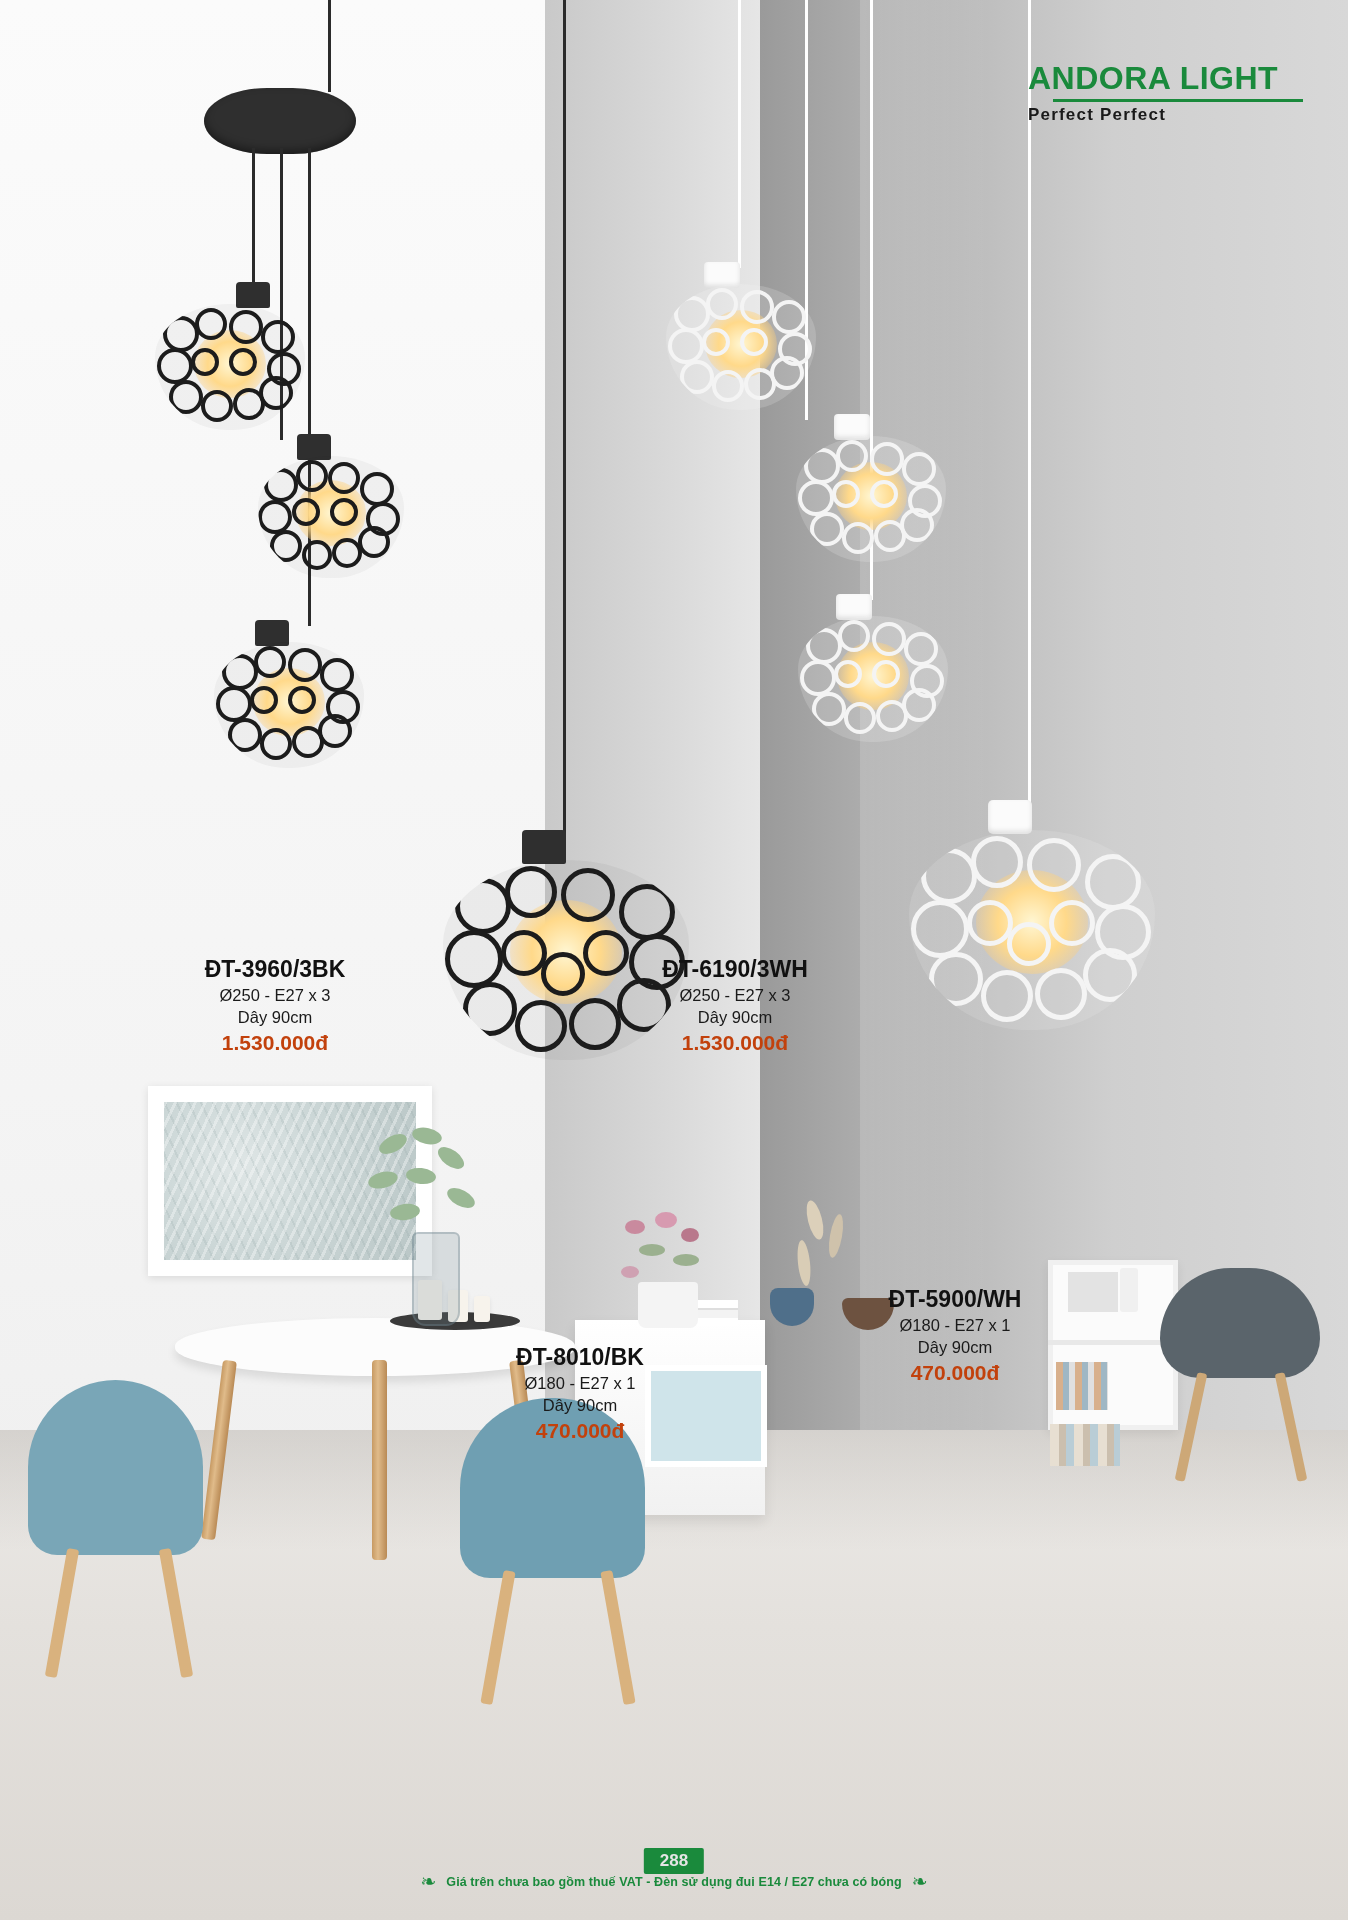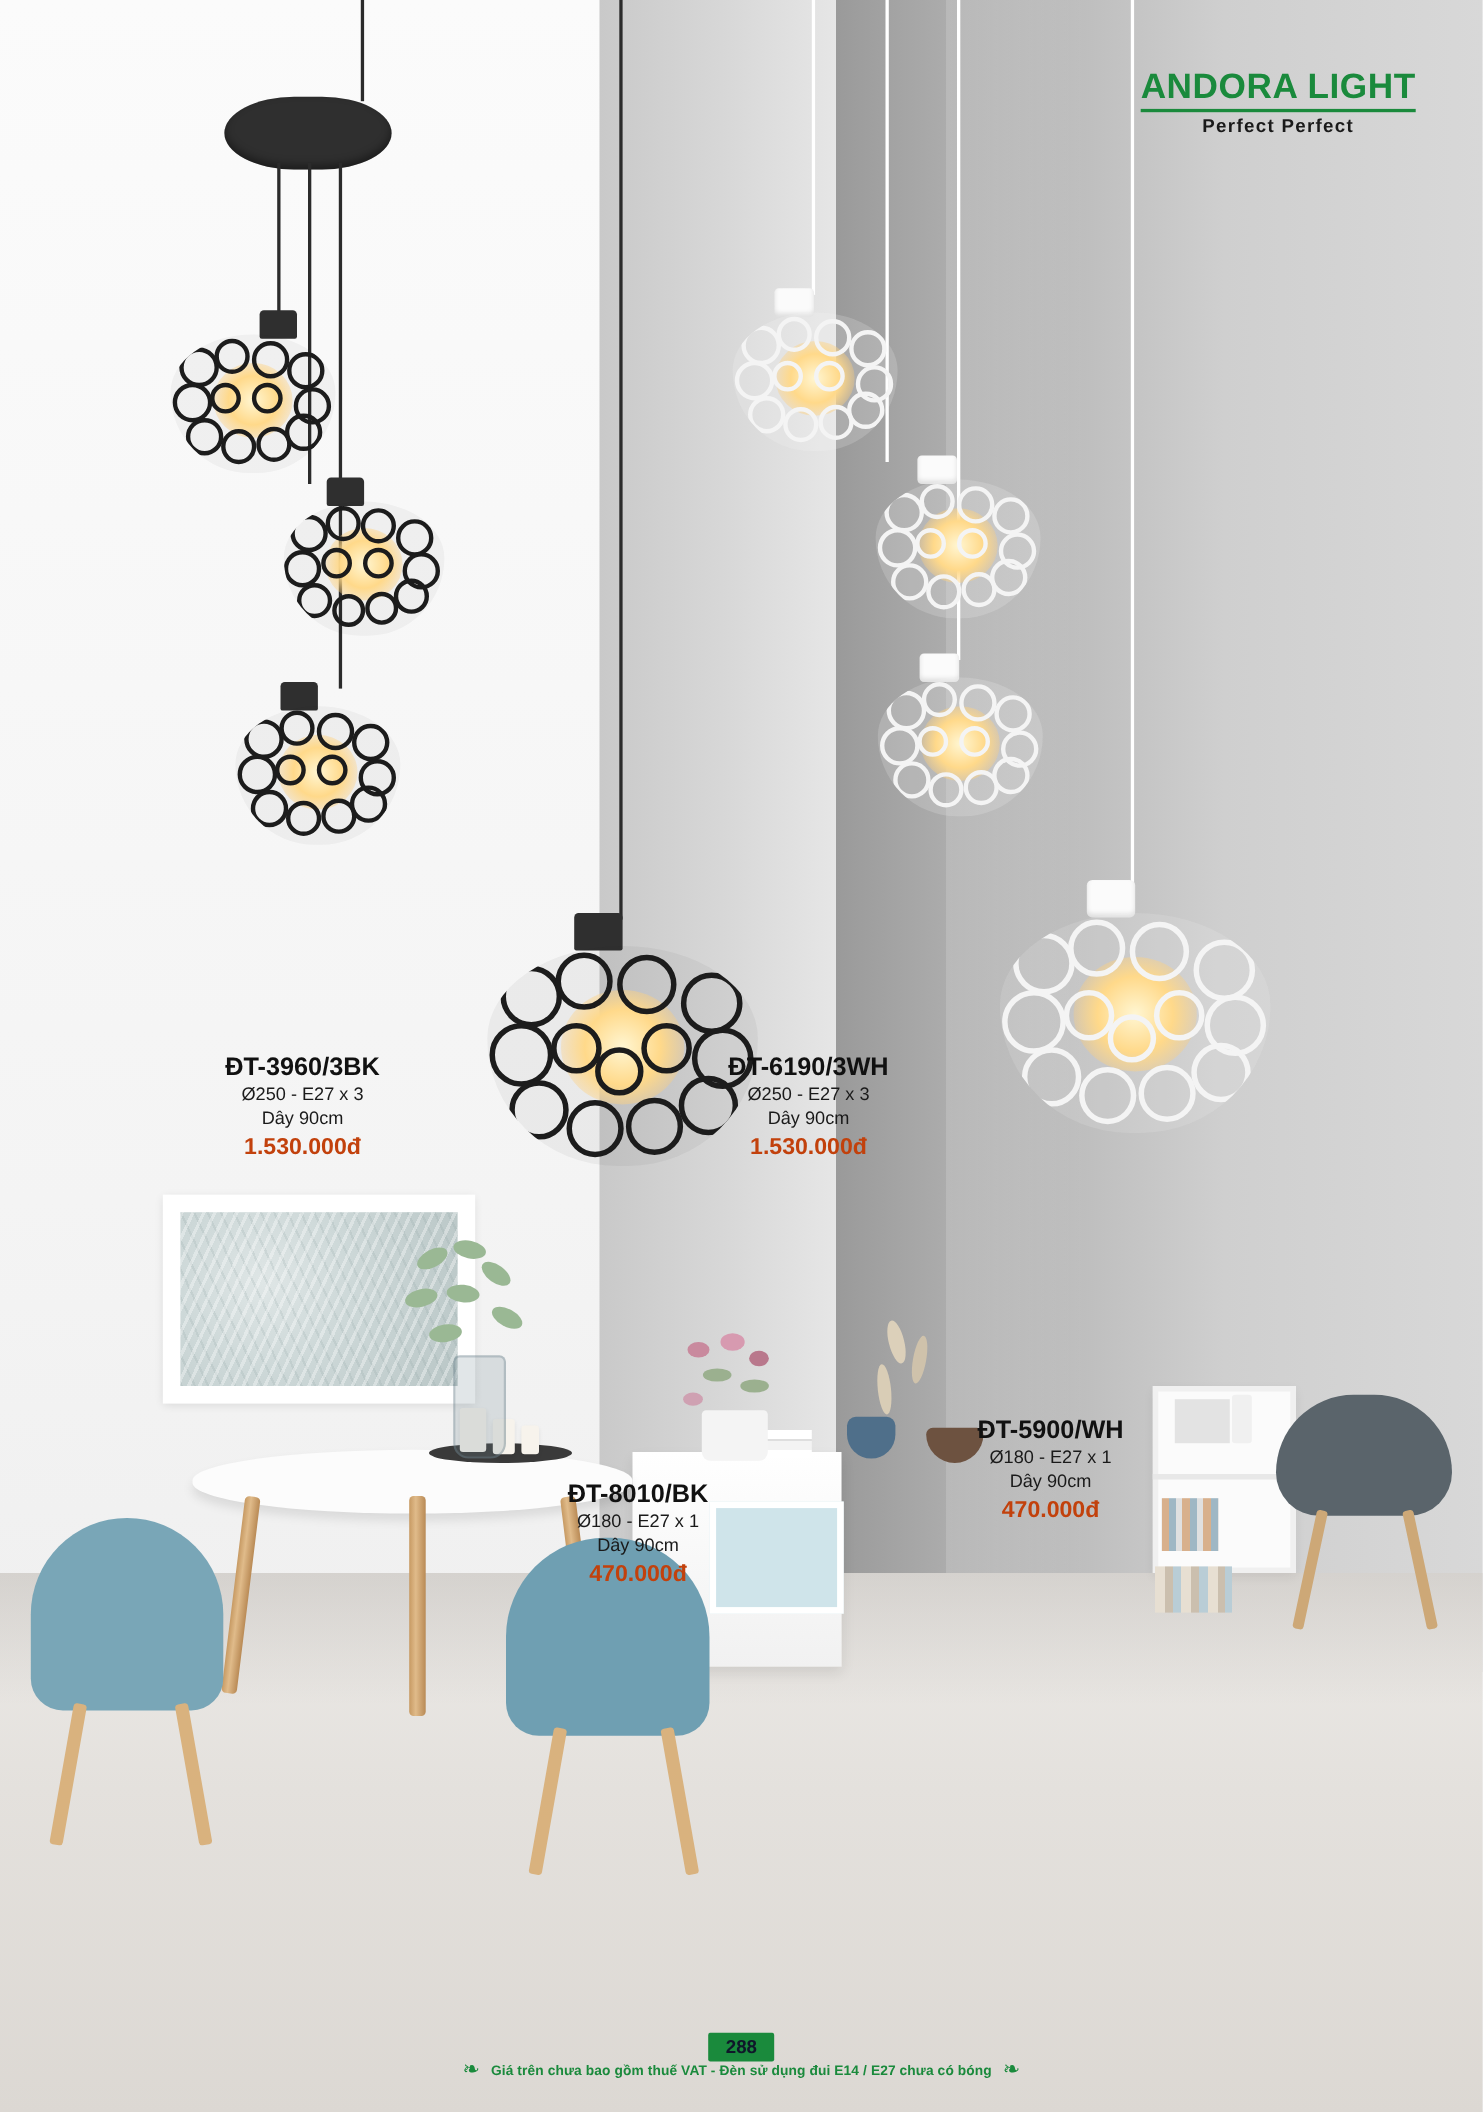--- a/index.html
+++ b/index.html
@@ -306,23 +306,22 @@
     position: absolute;
     left: 50%;
     transform: translateX(-50%);
     border-radius: 50%;
     background: radial-gradient(circle, #fff6d2 0%, #ffd98a 45%, rgba(255,200,110,0.25) 75%, rgba(255,200,110,0) 100%);
   }
 
   
   .logo {
     position: absolute;
-    right: 36px; top: 62px;
+    right: 20px; top: 62px;
     width: 300px;
-    text-align: center;
   }
   .logo-main {
     font-size: 32px;
     font-weight: bold;
     letter-spacing: 0.5px;
     color: #1a8a3c;
     line-height: 1;
     white-space: nowrap;
   }
   .logo-main .light {
@@ -373,21 +372,21 @@
     width: 1348px;
     text-align: center;
   }
   .footer-inner {
     display: inline-flex;
     align-items: center;
     gap: 10px;
   }
   .page-num {
     background: #1a8a3c;
-    color: #0f172a;
+    color: #e5e5e5;
     font-size: 17px;
     font-weight: bold;
     padding: 3px 16px;
     border-radius: 2px;
     position: absolute;
     left: 50%;
     transform: translateX(-50%);
     top: -24px;
   }
   .footer-note {

